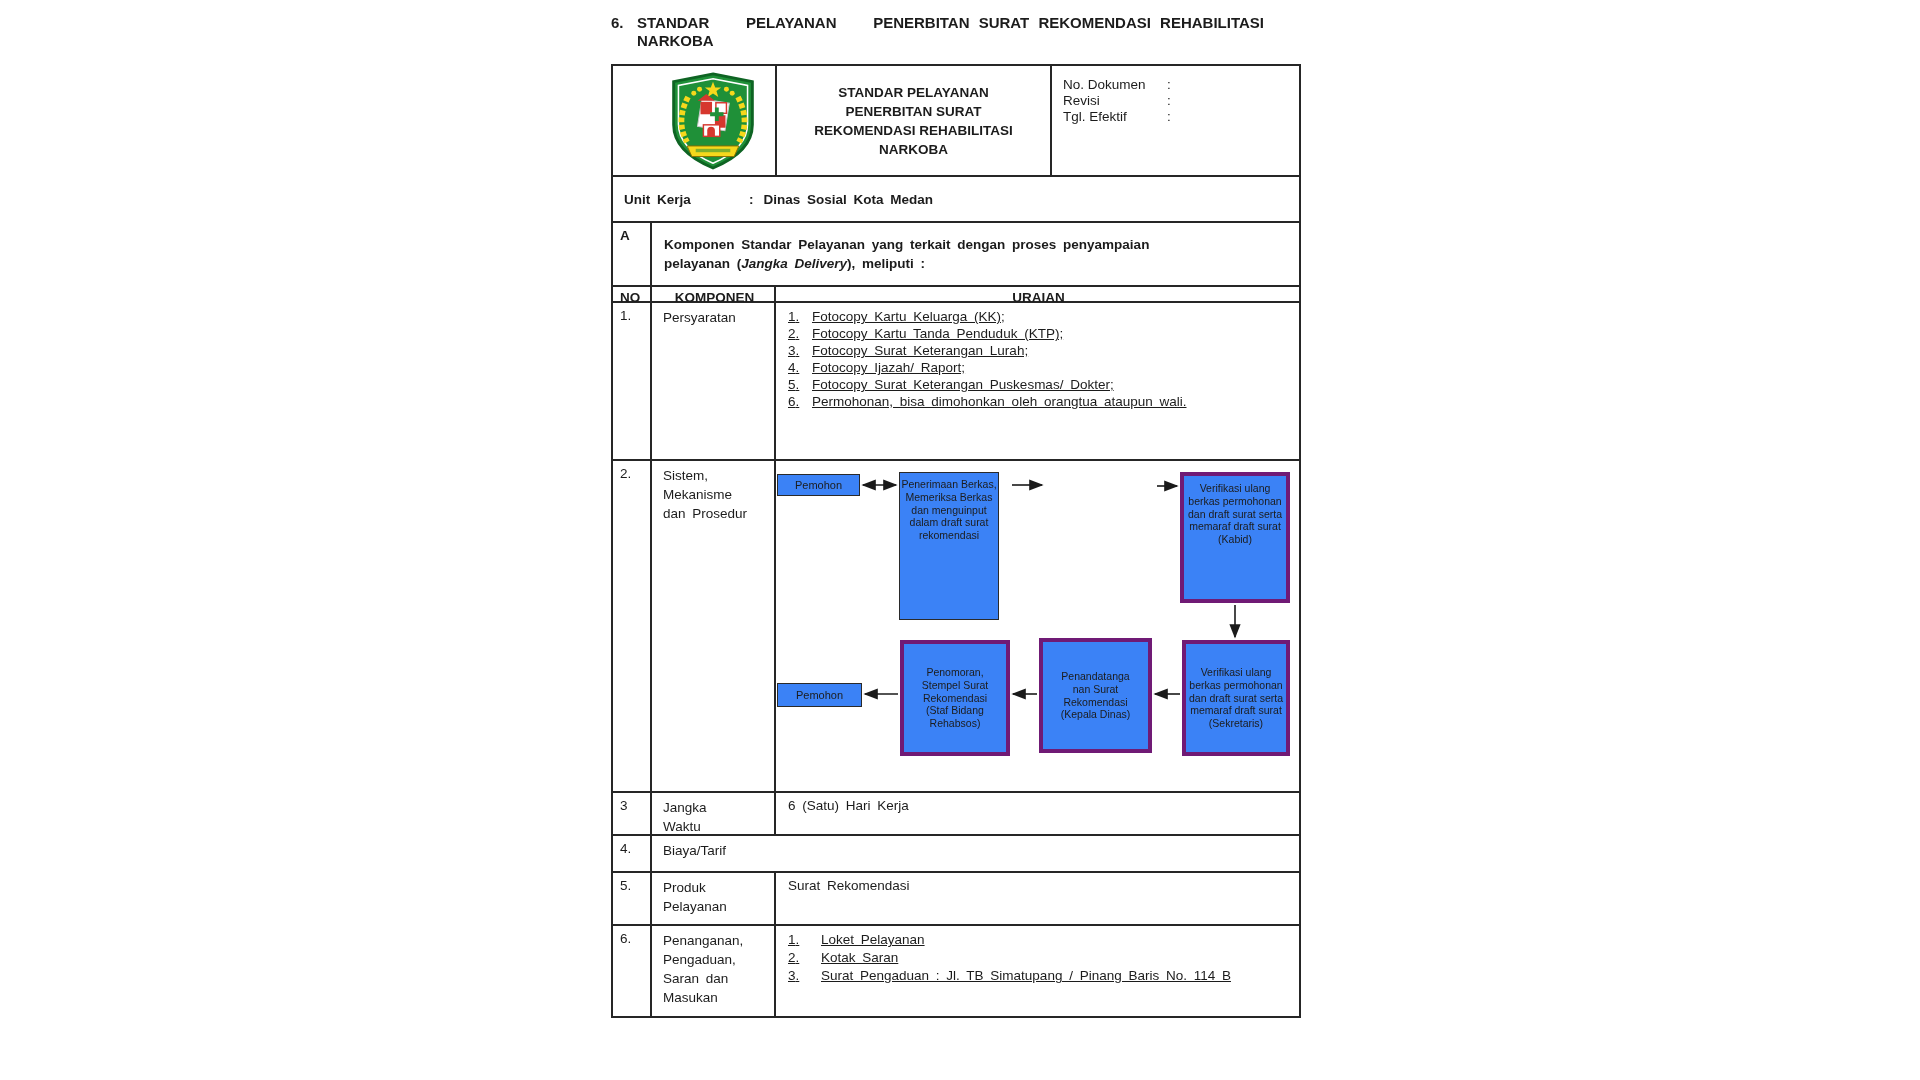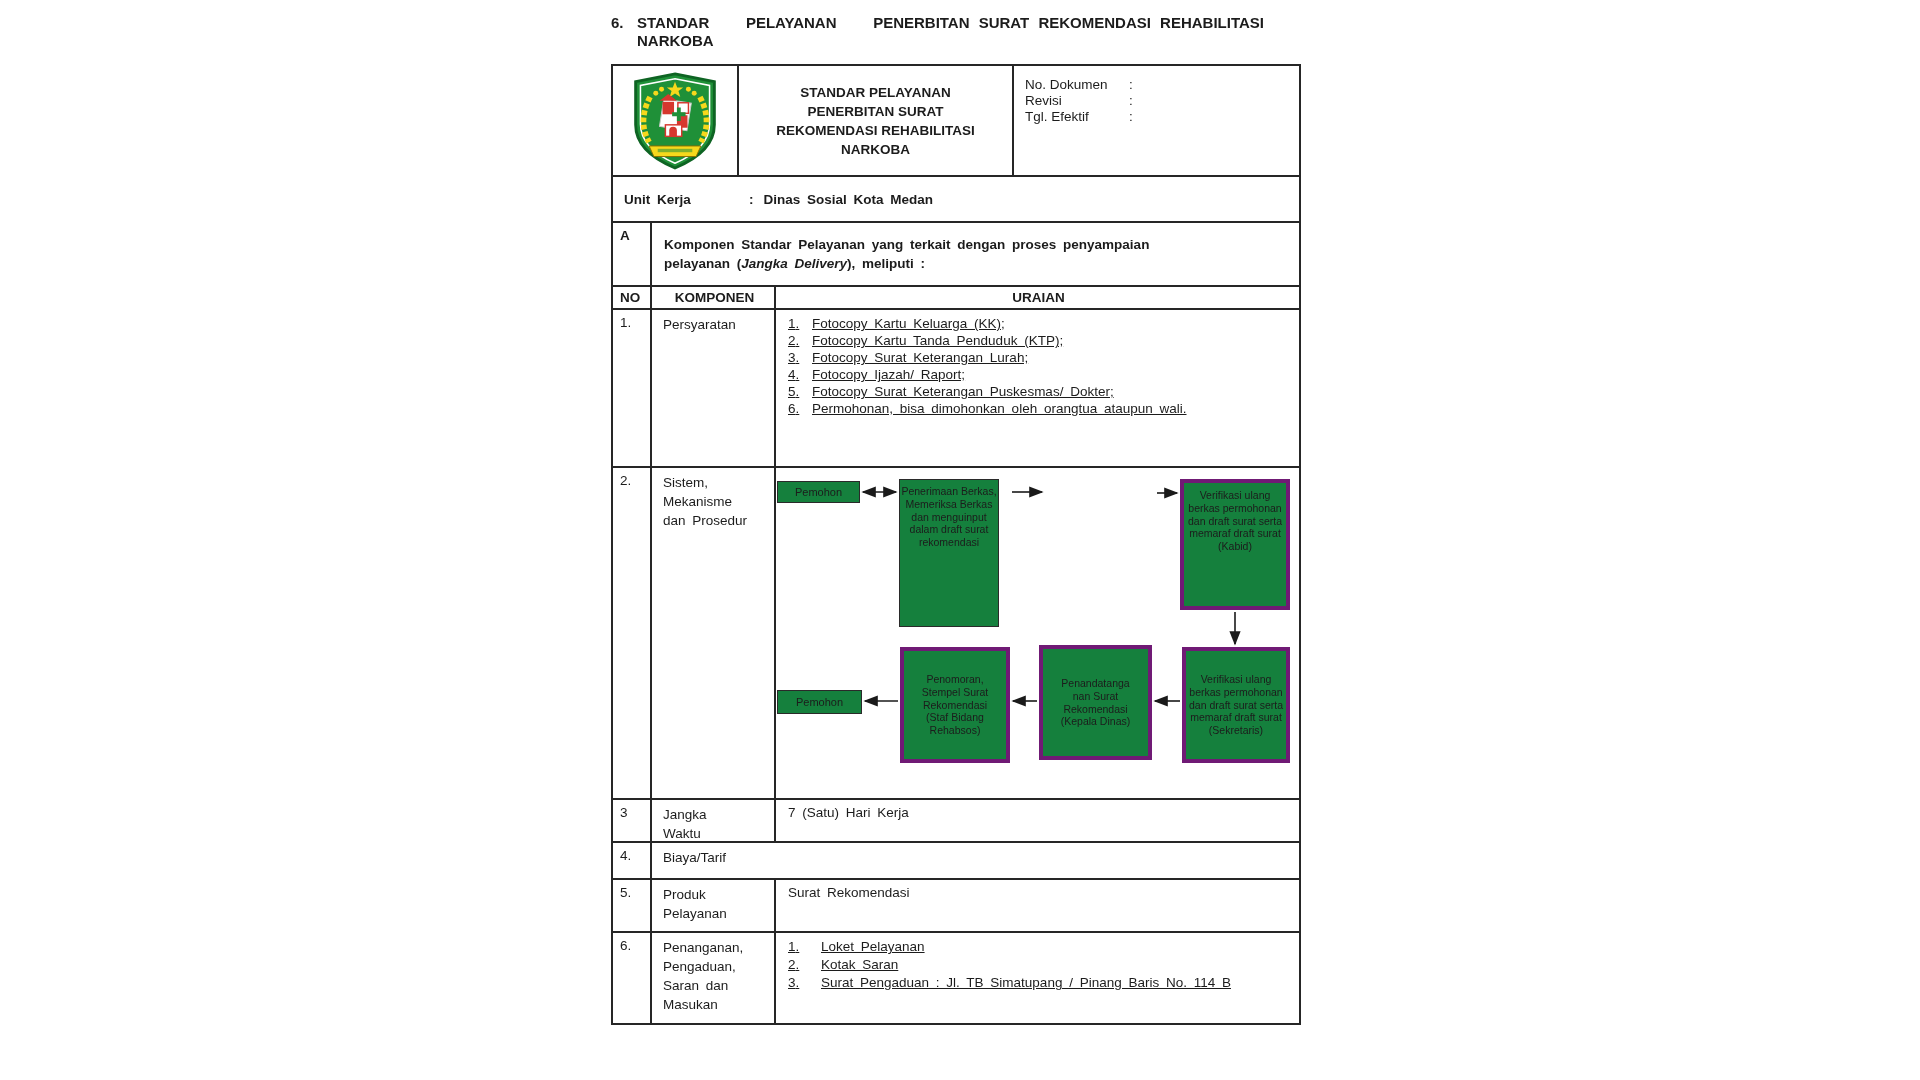--- a/index.html
+++ b/index.html
@@ -20,21 +20,21 @@
   .trow:last-child { border-bottom: none; }
   .cell { border-right: 2px solid #262626; }
   .cell:last-child { border-right: none; }
 
   .c-no   { width: 39px;  flex: none; padding: 5px 2px 0 7px; font-size: 13.5px; }
   .c-komp { width: 124px; flex: none; padding: 5px 8px 0 11px; font-size: 13.5px; }
   .c-ura  { flex: 1; min-width: 0; padding: 5px 10px 0 12px; font-size: 13.5px; }
   .komp-inner { width: 86px; line-height: 19px; word-spacing: 3px; }
 
   
-  .r-head { height: 111px; }
+  .r-head { height: 111px; padding-left: 38px; }
   .logo-cell { width: 126px; flex: none; display: flex; align-items: center; justify-content: center; }
   .title-cell { width: 275px; flex: none; display: flex; flex-direction: column;
                 align-items: center; justify-content: center; text-align: center;
                 font-weight: bold; font-size: 13.5px; line-height: 19px; }
   .info-cell { flex: 1; padding: 11px 6px 0 11px; font-size: 13.5px; line-height: 16px; }
   .info-line { display: flex; }
   .info-label { width: 104px; flex: none; }
 
   
   .r-unit { height: 46px; align-items: center; }
@@ -44,21 +44,21 @@
   .uk-colon { margin-right: 10px; }
 
   
   .r-a { height: 64px; }
   .a-no { font-weight: bold; }
   .a-text { flex: 1; padding: 12px 14px 0 12px; font-weight: bold; font-size: 13.5px;
             line-height: 19px; word-spacing: 3px; }
   .italic { font-style: italic; }
 
   
-  .r-cols { height: 23px; }
+  .r-cols { height: 16px; }
   .col-h { font-weight: bold; padding-top: 3px; }
   .col-ura-h { text-align: center; }
 
   
   .r1 { height: 158px; }
   .r2 { height: 332px; }
   .r3 { height: 43px; }
   .r4 { height: 37px; }
   .r5 { height: 53px; }
   .r6 { height: 90px; }
@@ -67,21 +67,21 @@
   .olist .li { display: flex; }
   .olist .li::before { counter-increment: li; content: counter(li) "."; flex: none; }
   .olist-r1 .li::before { width: 24px; }
   .olist-r6 { line-height: 18px; }
   .olist-r6 .li::before { width: 33px; }
 
   .plain-text { word-spacing: 3px; }
 
   
   .flow-cell { flex: 1; position: relative; padding: 0; }
-  .fbox { position: absolute; background: #15803d; display: flex; align-items: center;
+  .fbox { position: absolute; background: #3b82f6; display: flex; align-items: center;
           justify-content: center; text-align: center; font-size: 10.5px; line-height: 12.8px;
           color: #1c1c1c; }
   .thin  { border: 1px solid #2a2a2a; }
   .thick { border: 4px solid #701a75; }
   .fb-pemohon1 { left: 1px; top: 13px; width: 83px; height: 22px; font-size: 11px; }
   .fb-penerimaan { left: 123px; top: 11px; width: 100px; height: 148px; align-items: flex-start; padding-top: 5px; }
   .fb-kasi { left: 269px; top: 12px; width: 110px; height: 117px; padding: 0 4px; }
   .fb-kabid { left: 404px; top: 11px; width: 110px; height: 131px; align-items: flex-start; padding: 6px 4px 0 4px; }
   .fb-sekretaris { left: 406px; top: 179px; width: 108px; height: 116px; padding: 0 3px; }
   .fb-kepala { left: 263px; top: 177px; width: 113px; height: 115px; padding: 0 17px; overflow-wrap: anywhere; }
@@ -231,21 +231,21 @@
           <line x1="122" y1="233" x2="89" y2="233" stroke="#1a1a1a" stroke-width="1.6" marker-end="url(#ah)"></line>
         </svg>
       </div>
     </div>
 
     <div class="trow r3">
       <div class="cell c-no">3</div>
       <div class="cell c-komp">
           <div class="komp-inner">Jangka Waktu</div>
         </div>
-      <div class="cell c-ura"><span class="plain-text">7 (Satu) Hari Kerja</span></div>
+      <div class="cell c-ura"><span class="plain-text">6 (Satu) Hari Kerja</span></div>
     </div>
 
     <div class="trow r4">
       <div class="cell c-no">4.</div>
       <div class="cell c-komp">
           <div class="komp-inner">Biaya/Tarif</div>
         </div>
     </div>
 
     <div class="trow r5">

